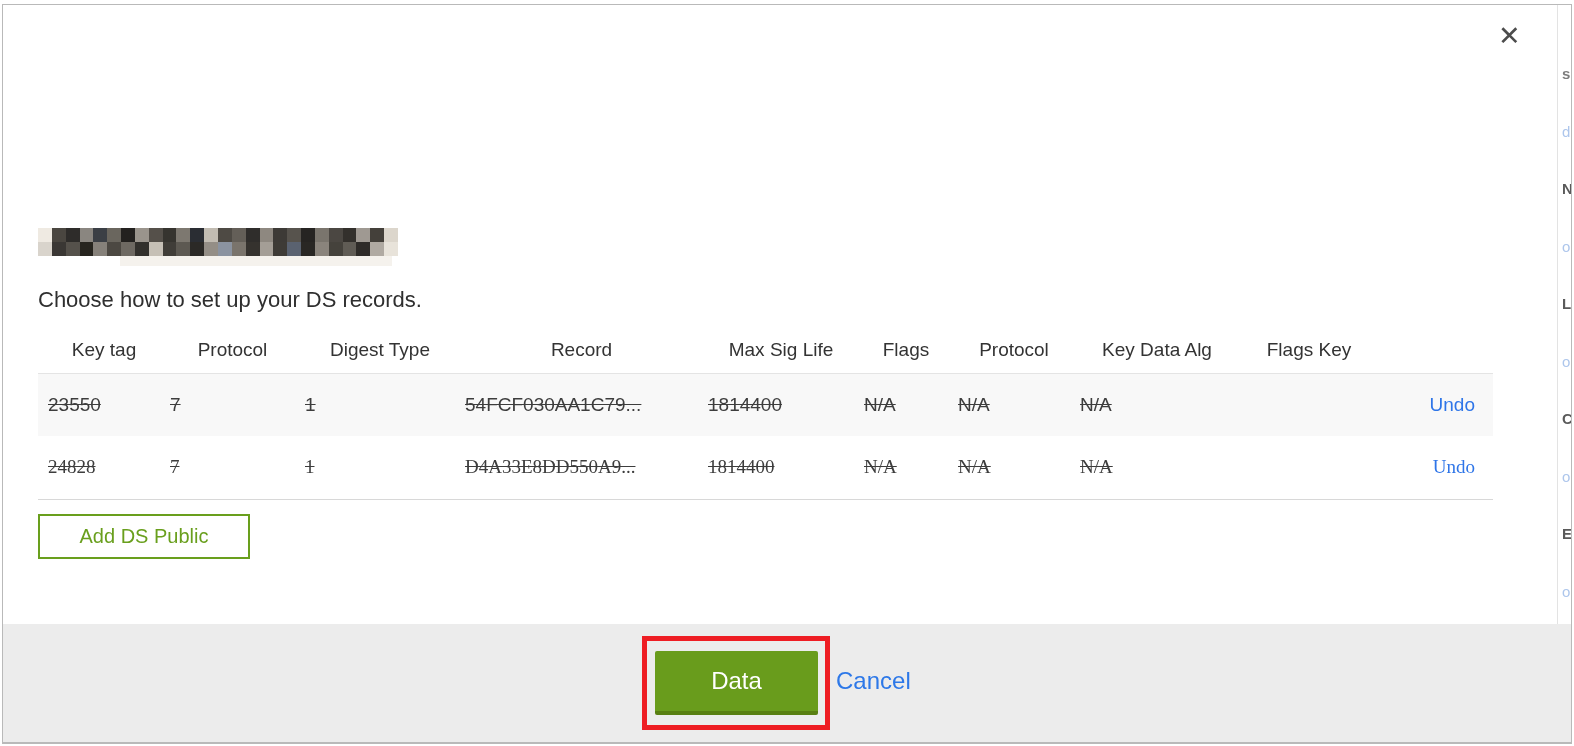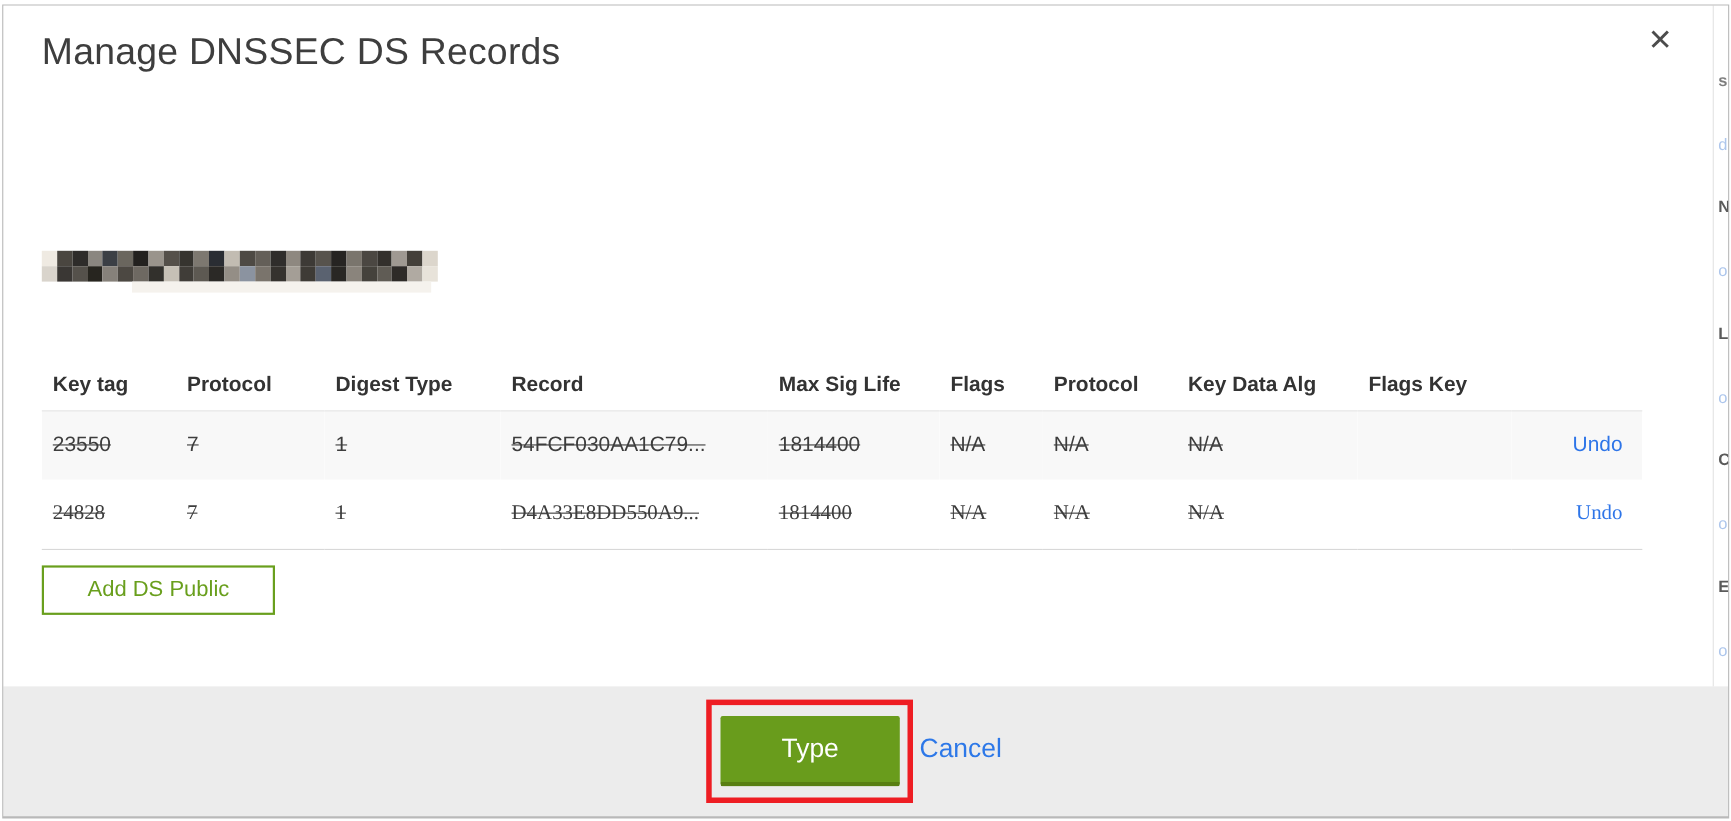--- a/index.html
+++ b/index.html
@@ -15,21 +15,21 @@
                font-weight:700; cursor:pointer; line-height:1.2; }
 
   .mosaic { position:absolute; left:38px; top:228px; width:360px; height:28px;
             display:grid; grid-template-columns:repeat(26,1fr); grid-auto-rows:14px; }
   .mosaic-tail { position:absolute; left:120px; top:256px; width:272px; height:10px; background:#f5f2ed; }
 
   .instruction { position:absolute; left:38px; top:287px; font-size:22px; color:#2f2f2f; }
 
   table.ds { position:absolute; left:38px; top:330px; width:1455px; border-collapse:collapse;
              table-layout:fixed; font-size:19px; color:#333; }
-  table.ds th { text-align:left; font-weight:700; height:43px; vertical-align:middle;
+  table.ds th { text-align:center; font-weight:400; height:43px; vertical-align:middle;
                 padding:0 0 2px 10px; white-space:nowrap; overflow:hidden; }
   table.ds tbody tr { height:63px; }
   table.ds tbody tr.shaded { background:#f8f8f8; border-top:1px solid #e4e4e4; }
   table.ds tbody tr.last { border-bottom:1px solid #d8d8d8;font-family:Liberation Serif, serif; }
   table.ds td { padding-left:10px; vertical-align:middle; color:#3d3d3d; white-space:nowrap; overflow:hidden; }
   table.ds td.struck { text-decoration:line-through;margin-top:20px; }
   table.ds td.action { text-align:right; padding-right:18px; padding-left:0; }
   .undo-link { color:#2e75e8; text-decoration:none; cursor:pointer; }
 
   .add-btn { position:absolute; left:38px; top:514px; width:212px; height:45px; background:#fff;
@@ -49,21 +49,20 @@
   .strip-divider { position:absolute; left:1557px; top:5px; width:1px; height:619px; background:#e3e3e3; }
   .frags { position:absolute; left:1561px; top:0; width:11px; height:624px; overflow:hidden; }
   .frags .frag { position:absolute; left:1px; font-size:15px; line-height:1; white-space:nowrap; }
 </style>
 </head>
 <body>
 
 <div class="viewport">
   <div class="frame"></div>
 
-  <h1 class="modal-title">Manage DNSSEC DS Records</h1>
   <span class="close-btn">✕</span>
 
   <div class="mosaic">
       <div style="background: rgb(239, 234, 226);"></div>
       <div style="background: rgb(74, 70, 64);"></div>
       <div style="background: rgb(46, 44, 42);"></div>
       <div style="background: rgb(138, 134, 128);"></div>
       <div style="background: rgb(59, 63, 69);"></div>
       <div style="background: rgb(106, 102, 94);"></div>
       <div style="background: rgb(35, 33, 31);"></div>
@@ -108,20 +107,21 @@
       <div style="background: rgb(41, 39, 36);"></div>
       <div style="background: rgb(138, 132, 124);"></div>
       <div style="background: rgb(69, 66, 60);"></div>
       <div style="background: rgb(96, 92, 85);"></div>
       <div style="background: rgb(46, 43, 40);"></div>
       <div style="background: rgb(176, 170, 162);"></div>
       <div style="background: rgb(232, 227, 218);"></div>
     </div>
   <div class="mosaic-tail"></div>
 
+  <div class="instruction">Choose how to set up your DS records.</div>
 
   <table class="ds">
     <colgroup>
       <col style="width:122px">
         <col style="width:135px">
         <col style="width:160px">
       <col style="width:243px">
         <col style="width:156px">
         <col style="width:94px">
       <col style="width:122px">
@@ -168,21 +168,21 @@
         <td class="struck"></td>
         <td class="action"><a class="undo-link">Undo</a></td>
       </tr>
     </tbody>
   </table>
 
   <button class="add-btn">Add DS Public</button>
 
   <div class="footer"></div>
   <div class="red-box"></div>
-  <button class="save-btn">Type</button>
+  <button class="save-btn">Data</button>
   <a class="cancel-link">Cancel</a>
 
   <div class="strip-divider"></div>
   <div class="frags">
       <span class="frag" style="top: 66px; color: rgb(125, 125, 125); font-weight: 700;">s</span>
       <span class="frag" style="top: 124px; color: rgb(173, 198, 236);">d</span>
       <span class="frag" style="top: 181px; color: rgb(90, 90, 90); font-weight: 700;">N</span>
       <span class="frag" style="top: 239px; color: rgb(173, 198, 236);">o</span>
       <span class="frag" style="top: 296px; color: rgb(90, 90, 90); font-weight: 700;">L</span>
       <span class="frag" style="top: 354px; color: rgb(173, 198, 236);">o</span>

